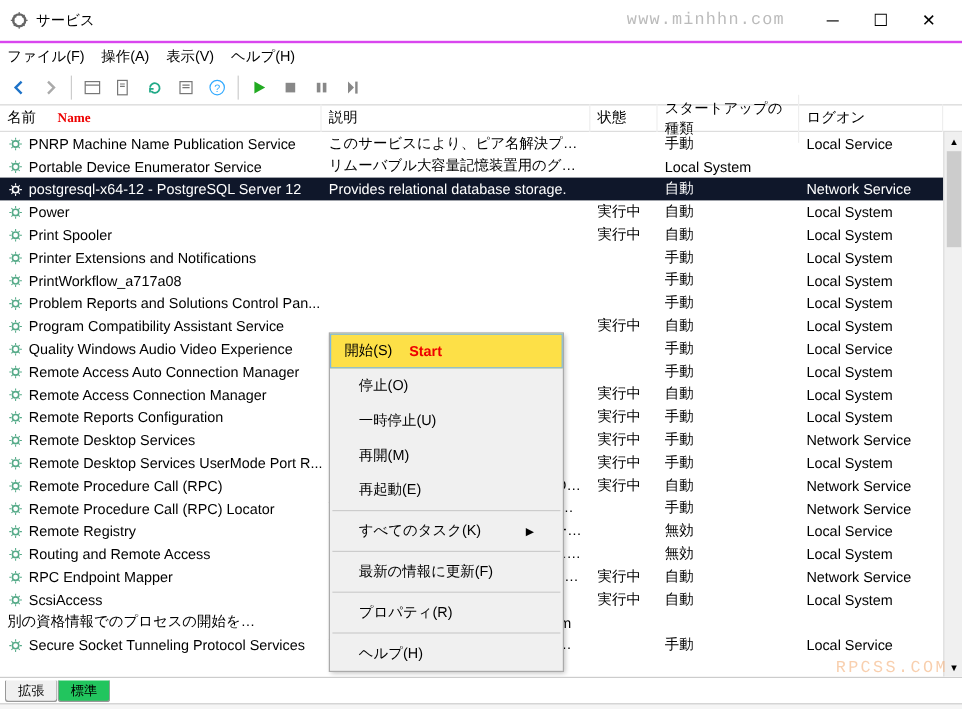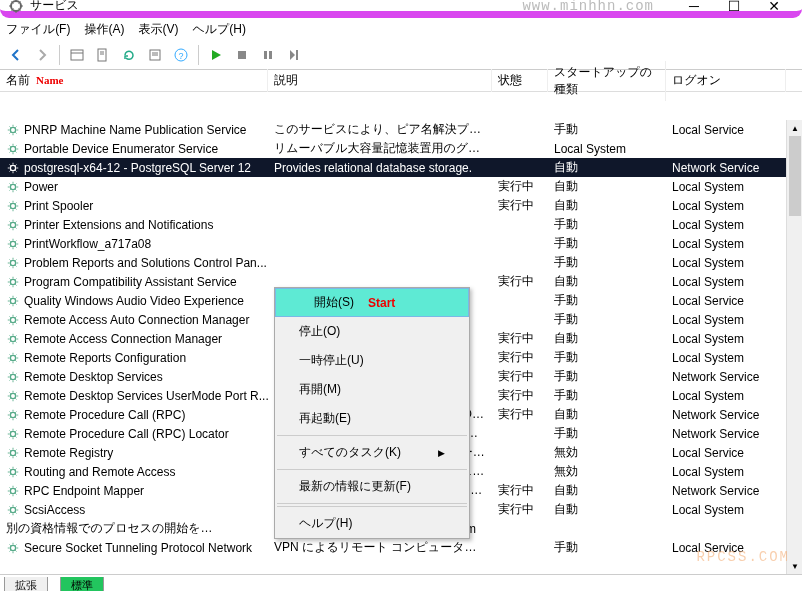--- a/index.html
+++ b/index.html
@@ -6,26 +6,25 @@
     body {
       font-family: 'Meiryo UI', 'MS UI Gothic', sans-serif;
       font-size: 12px;
       background: #fff;
       width: 802px;
       height: 591px;
       overflow: hidden;
       position: relative;
     }
     .titlebar {
-      height: 18px;
+      height: 36px;
       display: flex;
       align-items: center;
       padding: 0 8px;
-      border-bottom: 7px solid #d946ef;
-      border-radius: 12px;
+      border-bottom: 2px solid #d946ef;
     }
     .titlebar .app-icon {
       width: 16px; height: 16px;
       margin-right: 6px;
     }
     .titlebar .title { flex: 0 0 auto; }
     .titlebar .spacer { flex: 1; }
     .titlebar .watermark {
       color: #bbb;
       font-family: 'Courier New', monospace;
@@ -77,26 +76,25 @@
       padding: 3px 6px;
       display: flex;
       align-items: baseline;
       gap: 6px;
     }
     .col-name { width: 268px; font-family: Liberation Serif, serif; }
     .col-desc { width: 224px; }
     .col-status { width: 56px; }
     .col-startup { width: 118px; }
     .col-logon { width: 120px; }
-    .red-label { color: #e00; font-weight: bold; font-size: 11px; }
+    .red-label { color: #e00; font-weight: bold; font-size: 11px; margin-left: 12px; }
     .list-area {
       height: 454px;
       overflow: hidden;
       position: relative;
-      margin-top: 28px;
     }
     .row {
       display: flex;
       height: 19px;
       align-items: center;
     }
     .row.selected {
       background: #0f172a;
       color: #fff;
       align-items: center;
@@ -116,21 +114,21 @@
       width: 14px; height: 14px;
       margin-right: 4px;
       flex-shrink: 0;
     }
     .tabs {
       display: flex;
       padding: 2px 4px;
       border-top: 1px solid #ccc;
       height: 22px;
       align-items: flex-start;
-      gap: 12px;
+      gap: 0;
     }
     .tab {
       border: 1px solid #999;
       border-top: none;
       padding: 1px 10px;
       background: #22c55e;
       font-size: 11px;
       border-radius: 0 0 3px 3px;
     }
     .tab.inactive { background: #f0f0f0; }
@@ -160,23 +158,23 @@
       border: 1px solid #aaa;
       box-shadow: 2px 2px 4px rgba(0,0,0,0.25);
       z-index: 100;
     }
     .context-menu .mitem {
       padding: 6px 24px;
       display: flex;
       align-items: center;
     }
     .context-menu .mitem.highlighted {
-      background: #5eead4;
+      background: #fde047;
       border: 1px solid #7ab8e6;
-      padding: 5px 38px;
+      padding: 5px 11px;
     }
     .context-menu .mitem.disabled { color: #000000; }
     .context-menu .msep {
       border-top: 1px solid #ccc;
       margin: 2px 2px;
     }
     .context-menu .sub-arrow { margin-left: auto; font-size: 9px; }
     .red-anno { color: #e00; font-weight: bold; margin-left: 14px; }
     .scrollbar {
       position: absolute;
@@ -578,21 +576,21 @@
     <div class="cell cell-status"></div>
     <div class="cell cell-startup">手動</div>
     <div class="cell cell-logon">Local System</div>
       </div>
       <div class="row">
     <div class="cell cell-name">
       <svg class="svc-icon" viewBox="0 0 16 16">
             <circle cx="8" cy="8" r="3" fill="none" stroke="#5a8" stroke-width="1.5"></circle>
             <path d="M8 2v2M8 12v2M2 8h2M12 8h2M4 4l1.4 1.4M10.6 10.6L12 12M4 12l1.4-1.4M10.6 5.4L12 4" stroke="#5a8"></path>
           </svg>
-      <span>Secure Socket Tunneling Protocol Network</span>
+      <span>Secure Socket Tunneling Protocol Services</span>
     </div>
     <div class="cell cell-desc">VPN によるリモート コンピューターへの接続に...</div>
     <div class="cell cell-status"></div>
     <div class="cell cell-startup">手動</div>
     <div class="cell cell-logon">Local Service</div>
       </div>
     </div>
   <div class="scrollbar">
     <div class="sbtn">▲</div>
     <div class="thumb"></div>
@@ -609,20 +607,21 @@
     <div class="mitem disabled">再開(M)</div>
     <div class="mitem disabled">再起動(E)</div>
     <div class="msep"></div>
     <div class="mitem">
       <span>すべてのタスク(K)</span>
       <span class="sub-arrow">▶</span>
     </div>
     <div class="msep"></div>
     <div class="mitem">最新の情報に更新(F)</div>
     <div class="msep"></div>
+    <div class="mitem">プロパティ(R)</div>
     <div class="msep"></div>
     <div class="mitem">ヘルプ(H)</div>
   </div>
 </div>
 
 <div class="tabs">
   <div class="tab inactive">拡張</div>
   <div class="tab">標準</div>
 </div>
 

